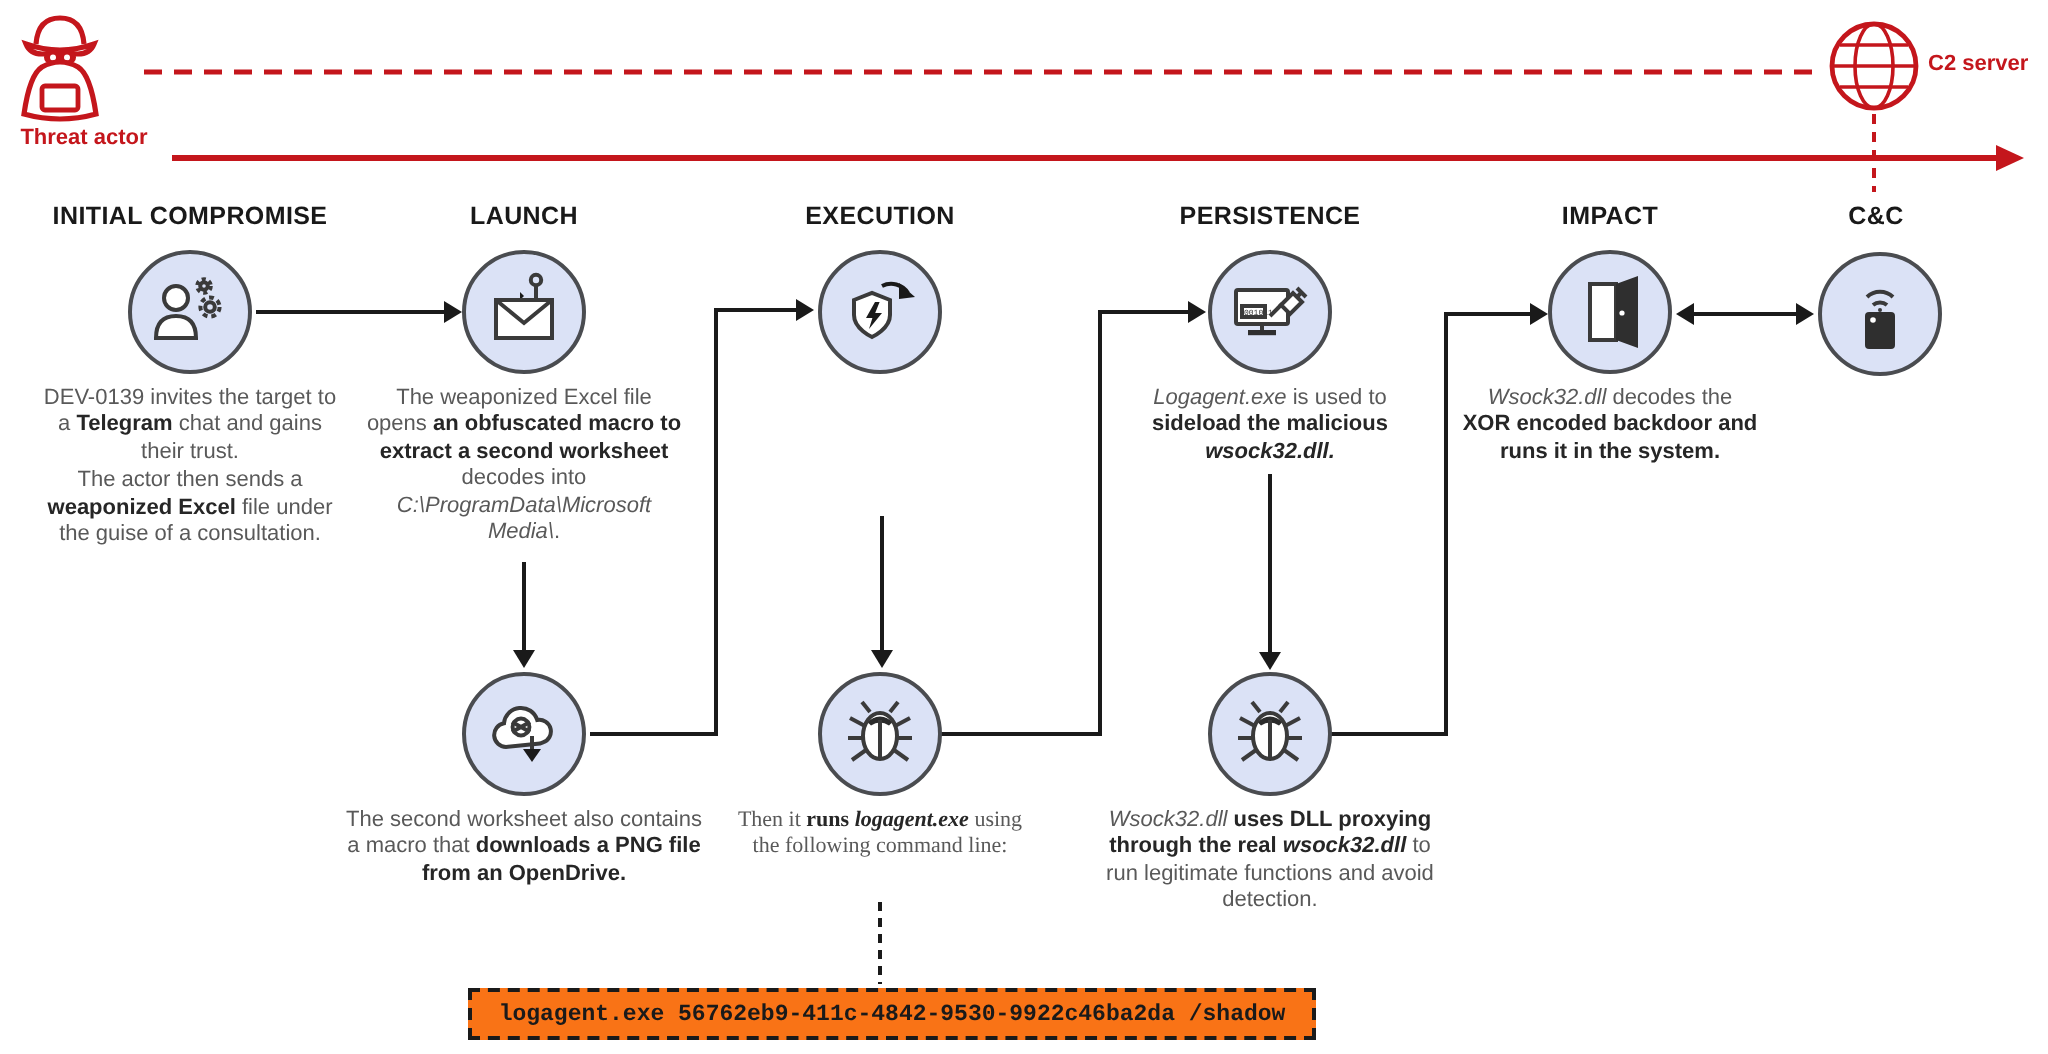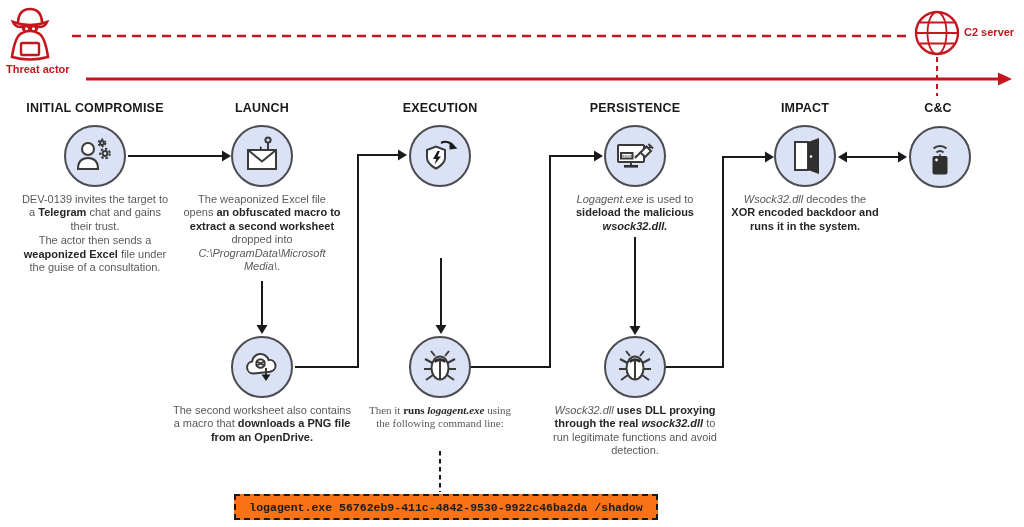--- a/index.html
+++ b/index.html
@@ -93,21 +93,21 @@
     <g>
       <line class="k" x1="845" y1="157" x2="899" y2="157"></line>
       <polygon class="kf" points="838,157 847,151.5 847,162.5"></polygon>
       <polygon class="kf" points="907,157 898,151.5 898,162.5"></polygon>
     </g>
     <g>
       <line class="k" x1="440" y1="451" x2="440" y2="492" stroke-dasharray="4.5 3.5"></line>
     </g>
   </svg>
 
-  <div class="redlabel" style="left:6px;top:63px;width:72px;">Threat actor</div>
+  <div class="redlabel" style="left:6px;top:63px;width:72px;text-align:center;">Threat actor</div>
   <div class="redlabel" style="left:964px;top:26px;">C2 server</div>
 
   <div class="hdr" style="left:95px">INITIAL COMPROMISE</div>
   <div class="hdr" style="left:262px">LAUNCH</div>
   <div class="hdr" style="left:440px">EXECUTION</div>
   <div class="hdr" style="left:635px">PERSISTENCE</div>
   <div class="hdr" style="left:805px">IMPACT</div>
   <div class="hdr" style="left:938px">C&amp;C</div>
 
   <div class="icon-circle" style="left:95px;top:156px;">
@@ -207,21 +207,21 @@
       <path d="M14 14.2 a7 6 0 0 1 12 0 l-1.5 1.5 a8.5 9 0 0 0 -9 0 z" fill="#2b2b2b"></path>
       <line class="ic" x1="20" y1="13" x2="20" y2="32" stroke-width="1.5"></line>
     </svg>
   </div>
 
   <div class="desc" style="left:95px;top:193px;width:152px;">
       <div class="para"><span>DEV-0139 invites the target to a </span><span class="b">Telegram</span><span> chat and gains their trust.</span></div>
       <div class="para"><span>The actor then sends a </span><span class="b">weaponized Excel</span><span> file under the guise of a consultation.</span></div>
     </div>
   <div class="desc" style="left:262px;top:193px;width:158px;">
-      <div class="para"><span>The weaponized Excel file opens </span><span class="b">an obfuscated macro to extract a second worksheet</span><span> dropped into </span><span class="i">C:\ProgramData\Microsoft Media\</span><span>.</span></div>
+      <div class="para"><span>The weaponized Excel file opens </span><span class="b">an obfuscated macro to extract a second worksheet</span><span> decodes into </span><span class="i">C:\ProgramData\Microsoft Media\</span><span>.</span></div>
     </div>
   <div class="desc" style="left:635px;top:193px;width:152px;">
       <div class="para"><span class="i">Logagent.exe</span><span> is used to </span><span class="b">sideload the malicious </span><span class="b i">wsock32.dll.</span></div>
     </div>
   <div class="desc" style="left:805px;top:193px;width:148px;">
       <div class="para"><span class="i">Wsock32.dll</span><span> decodes the </span><span class="b">XOR encoded backdoor and runs it in the system.</span></div>
     </div>
 
   <div class="desc" style="left:262px;top:404px;width:178px;">
       <div class="para"><span>The second worksheet also contains a macro that </span><span class="b">downloads a PNG file from an OpenDrive.</span></div>

